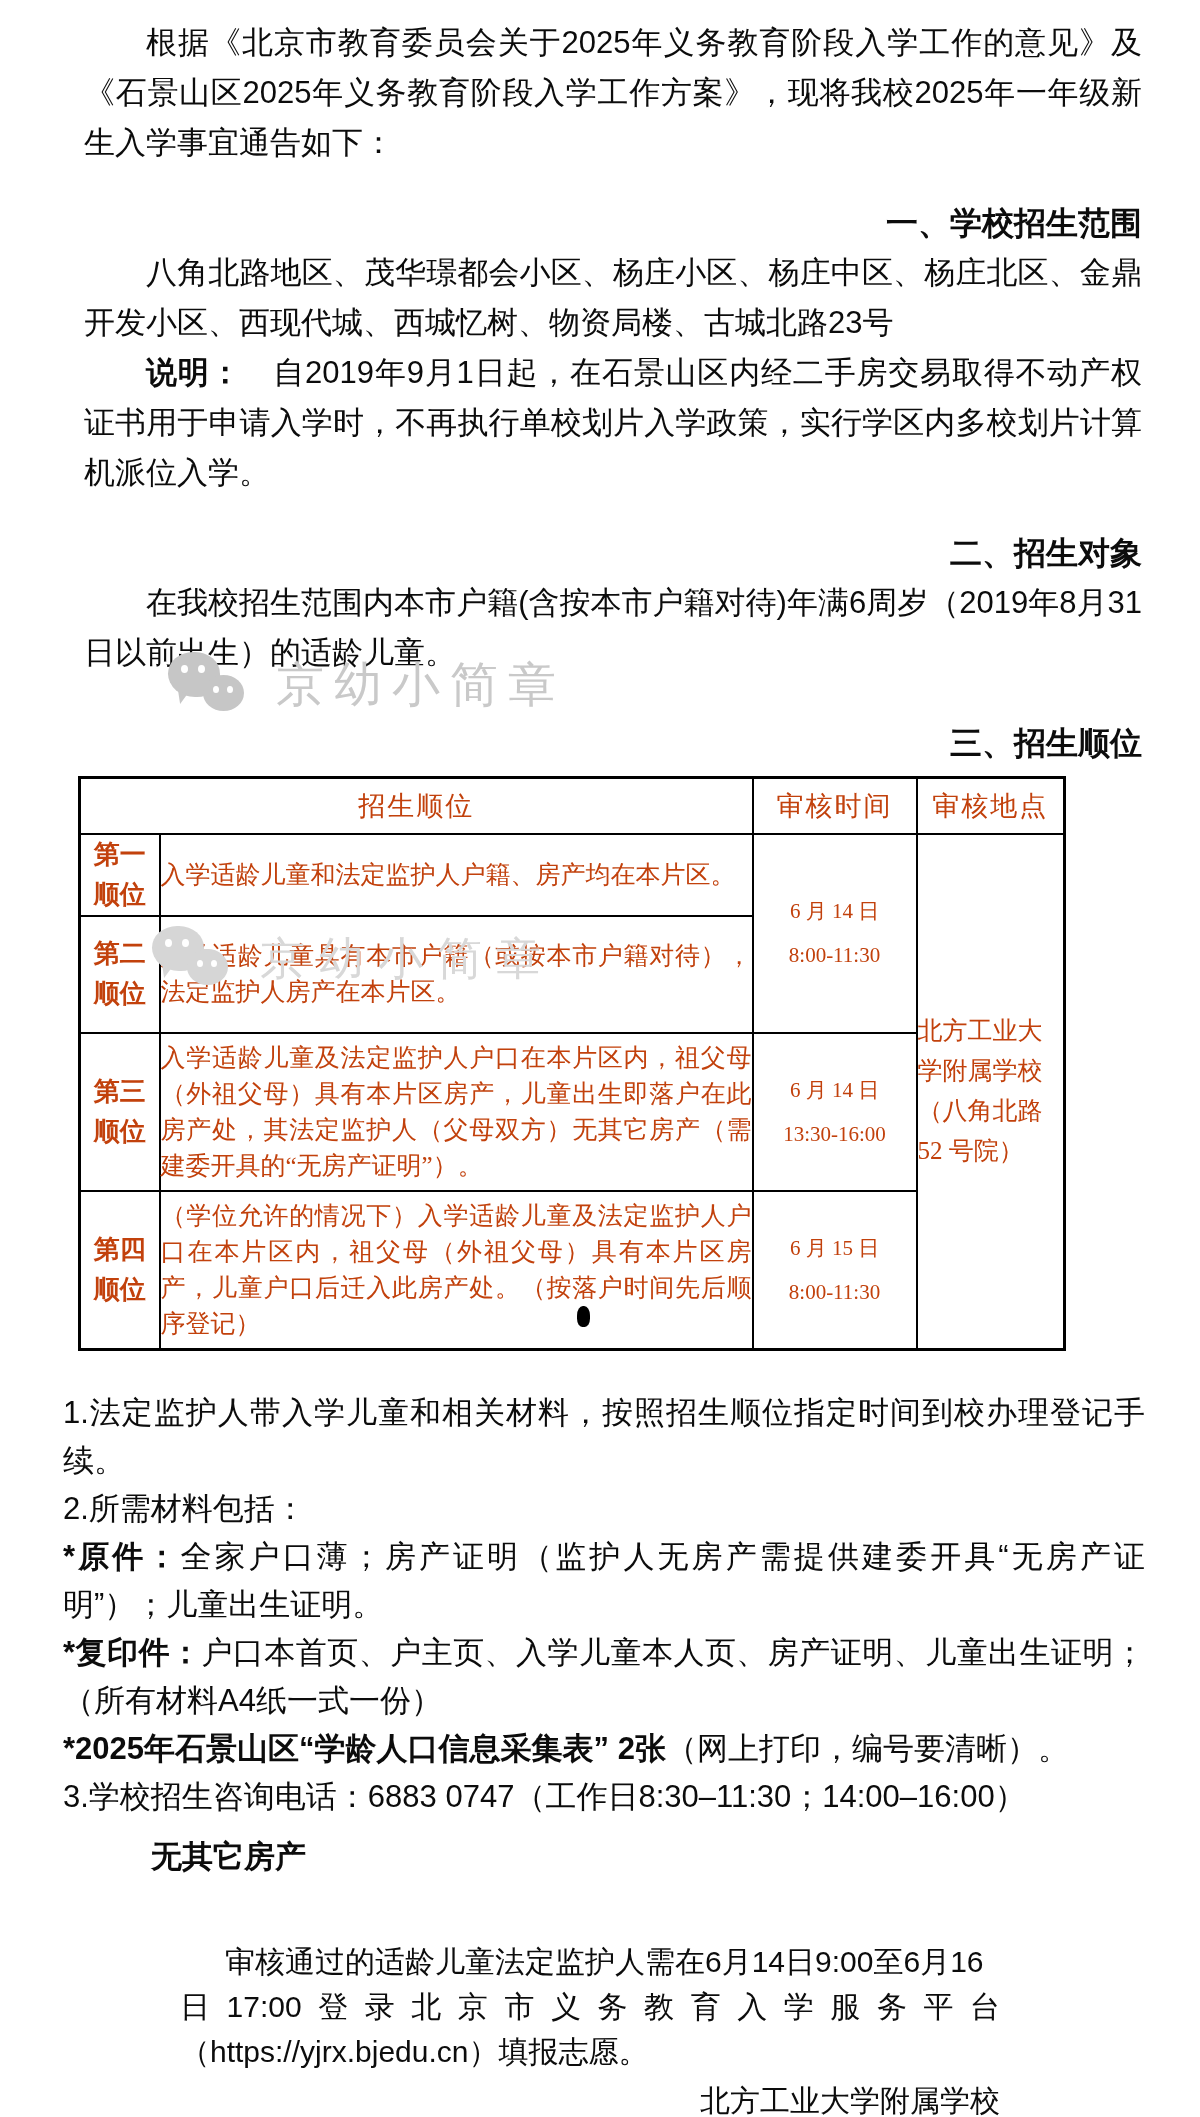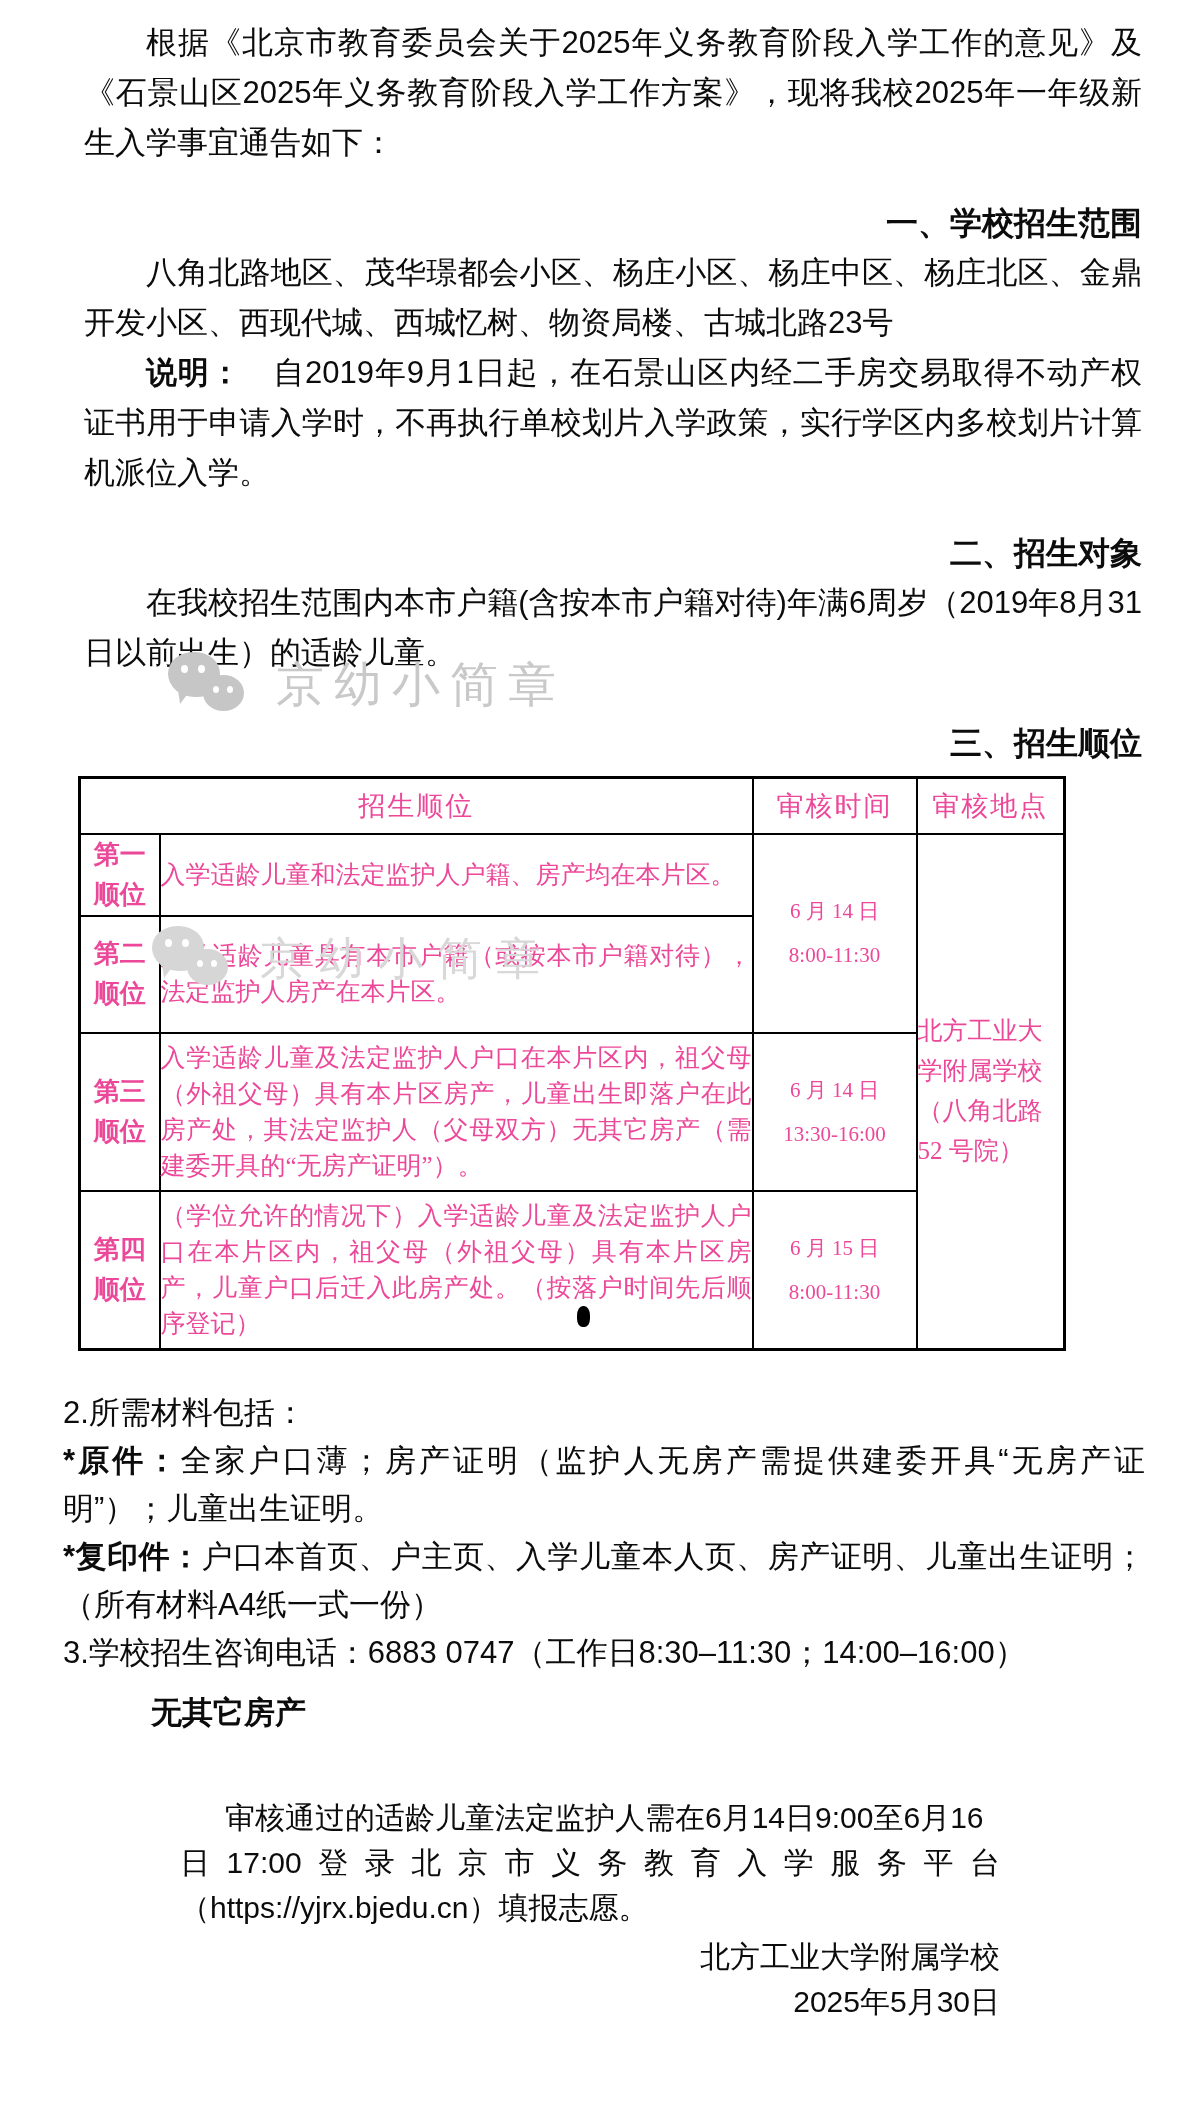--- a/index.html
+++ b/index.html
@@ -32,21 +32,21 @@
   .b { font-weight:bold; }
 
   
   table.order-table {
     border-collapse:collapse;
     table-layout:fixed;
     margin:8px 0 0 78px;
     width:985px;
     font-family:"Liberation Serif", serif;
     font-size:25px;
-    color:#ec4899;
+    color:#c2410c;
     border:3px solid #000;
   }
   .order-table th, .order-table td {
     border:2px solid #000;
     padding:0;
     vertical-align:middle;
   }
   .order-table th {
     font-weight:normal;
     font-size:27px;
@@ -211,23 +211,25 @@
     <td class="order-label"><span>第四</span><br><span>顺位</span></td>
     <td class="order-desc">（学位允许的情况下）入学适龄儿童及法定监护人户口在本片区内，祖父母（外祖父母）具有本片区房产，儿童户口后迁入此房产处。（按落户时间先后顺序登记）</td>
     <td class="time-cell"><span>6 月 15 日</span><br><span>8:00-11:30</span></td>
   </tr>
 </tbody>
   </table>
 
 <div class="ink-blob"></div>
 
 <div class="notes-block">
+  <div class="note-line">1.法定监护人带入学儿童和相关材料，按照招生顺位指定时间到校办理登记手续。</div>
   <div class="note-line b">2.所需材料包括：</div>
   <div class="note-line"><span class="b">*原件：</span><span>全家户口薄；房产证明（监护人无房产需提供建委开具“无房产证明”）；儿童出生证明。</span></div>
   <div class="note-line"><span class="b">*复印件：</span><span>户口本首页、户主页、入学儿童本人页、房产证明、儿童出生证明；（所有材料A4纸一式一份）</span></div>
+  <div class="note-line"><span class="b">*2025年石景山区“学龄人口信息采集表” 2张</span><span>（网上打印，编号要清晰）。</span></div>
   <div class="note-line">3.学校招生咨询电话：6883 0747（工作日8:30–11:30；14:00–16:00）</div>
   <div class="tips-title">无其它房产</div>
 </div>
 
 <div class="tips-para">
   <div class="tips-l1">审核通过的适龄儿童法定监护人需在6月14日9:00至6月16</div>
   <div class="tips-l2">日17:00登录北京市义务教育入学服务平台</div>
   <div class="tips-l3">（https://yjrx.bjedu.cn）填报志愿。</div>
 </div>
 

